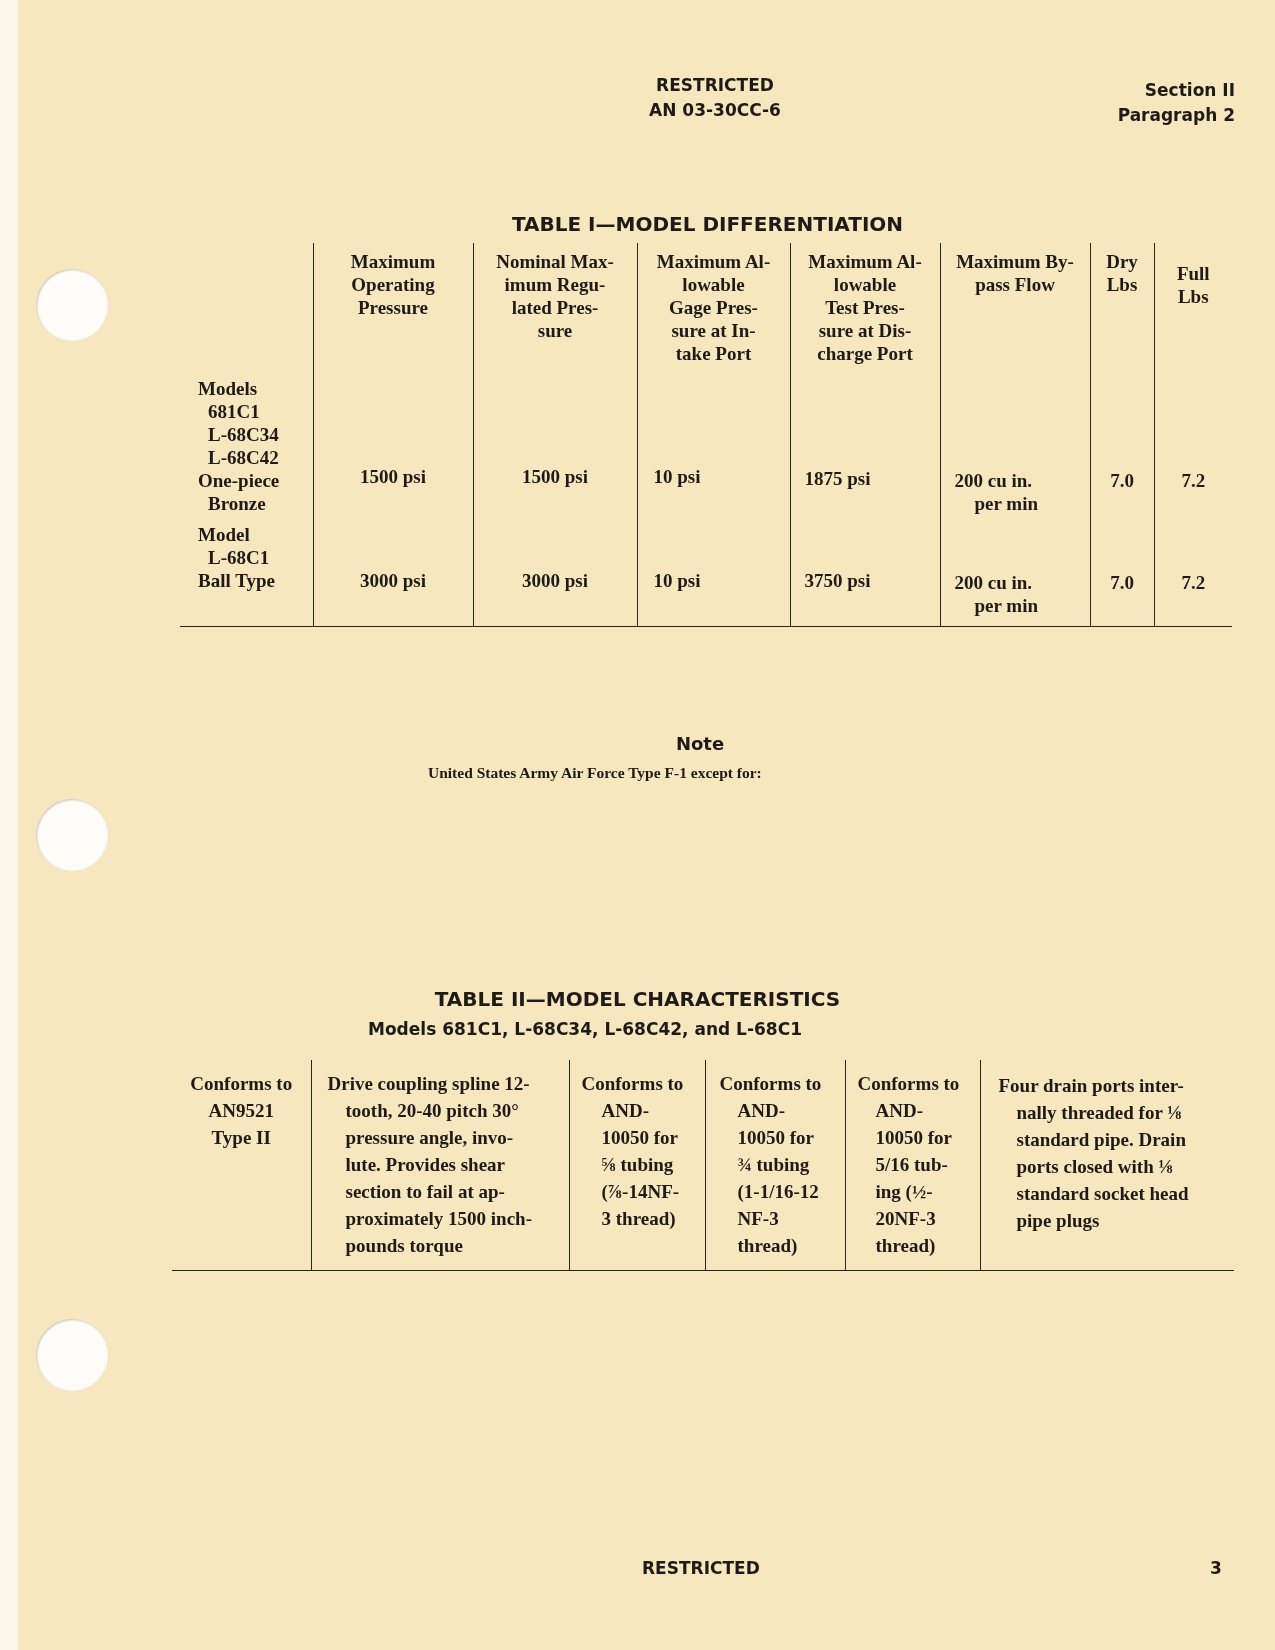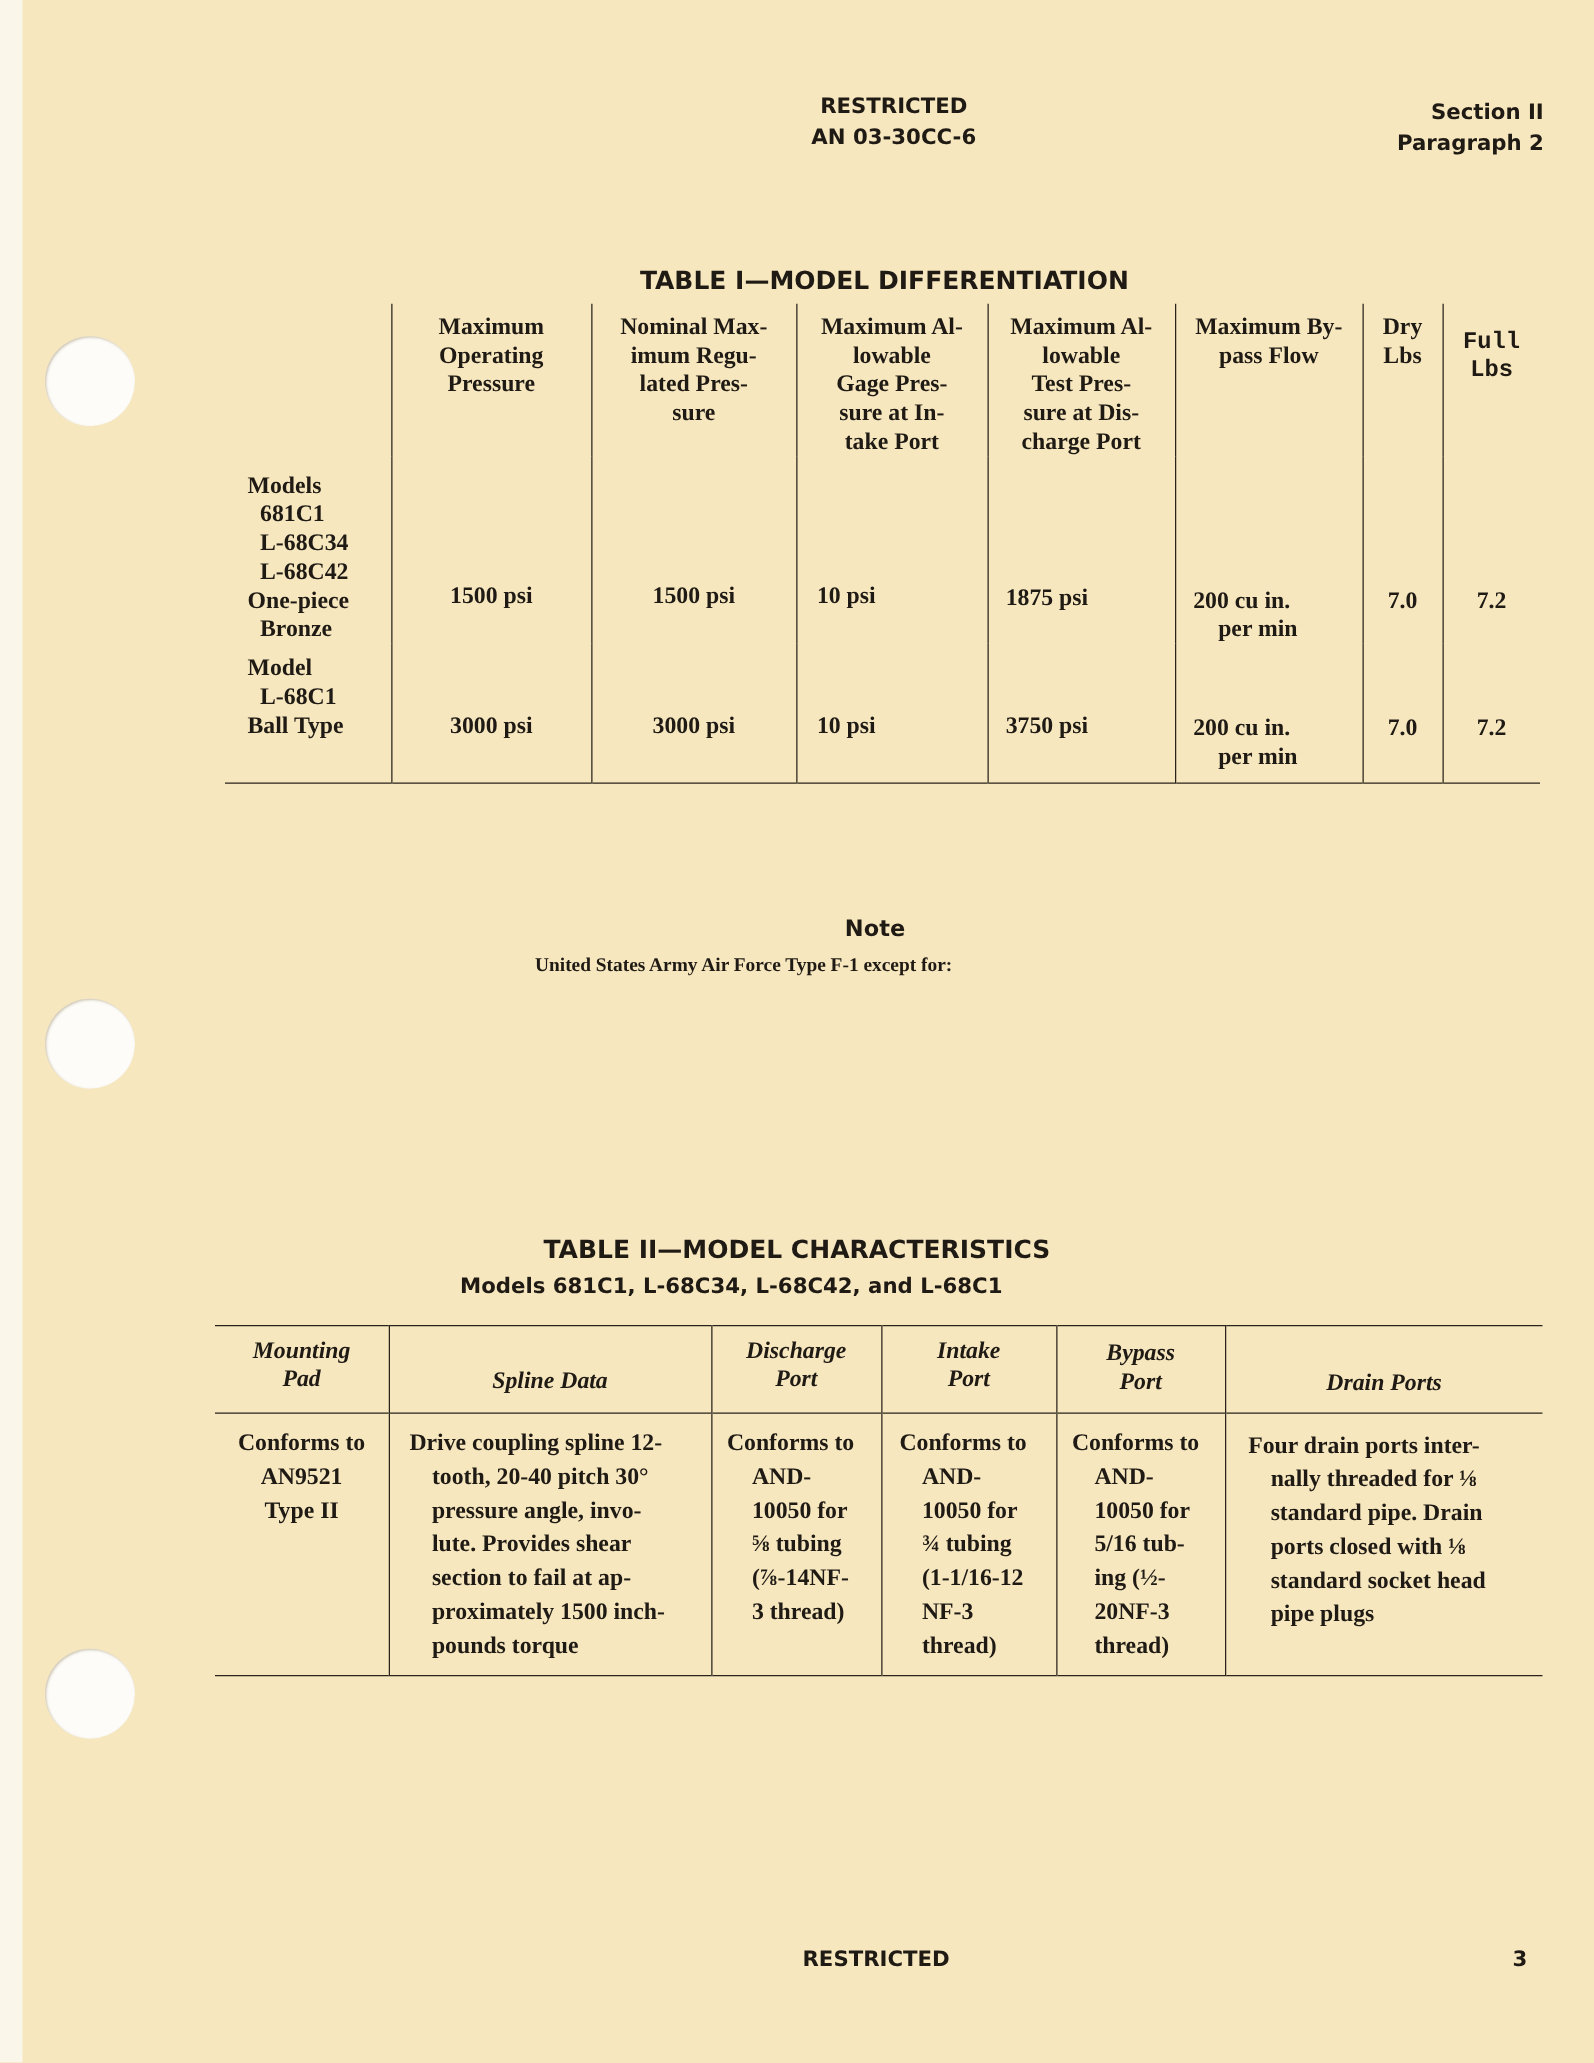--- a/index.html
+++ b/index.html
@@ -89,21 +89,21 @@
       <div>charge Port</div>
     </td>
     <td class="bl b c" style="padding-top:7px;">
       <div>Maximum By-</div>
       <div>pass Flow</div>
     </td>
     <td class="bl b c" style="padding-top:7px;">
       <div>Dry</div>
       <div>Lbs</div>
     </td>
-    <td class="bl b c" style="padding-top:19px;font-family:Liberation Mono, monospace;">
+    <td class="bl b c" style="padding-top:19px;">
       <div>Full</div>
       <div>Lbs</div>
     </td>
   </tr>
   <tr style="height:100px;">
     <td class="b" style="padding-left:18px;vertical-align:bottom;">
       <div>Models</div>
       <div style="padding-left:10px">681C1</div>
       <div style="padding-left:10px">L-68C34</div>
       <div style="padding-left:10px">L-68C42</div>
@@ -152,40 +152,20 @@
 <table style="left:172px;top:1060px;width:1062px;">
   <colgroup>
     <col style="width:139px">
       <col style="width:258px">
       <col style="width:136px">
     <col style="width:140px">
       <col style="width:135px">
       <col style="width:254px">
   </colgroup>
   <tbody>
-      <tr class="bt bb" style="height:70px;">
-    <td class="c it" style="padding-top:8px;">
-      <div>Mounting</div>
-      <div>Pad</div>
-    </td>
-    <td class="bl c it" style="padding-top:32px;">Spline Data</td>
-    <td class="bl c it" style="padding-top:8px;">
-      <div>Discharge</div>
-      <div>Port</div>
-    </td>
-    <td class="bl c it" style="padding-top:8px;">
-      <div>Intake</div>
-      <div>Port</div>
-    </td>
-    <td class="bl c it" style="padding-top:10px;">
-      <div>Bypass</div>
-      <div>Port</div>
-    </td>
-    <td class="bl c it" style="padding-top:34px;">Drain Ports</td>
-  </tr>
   <tr class="bb" style="height:210px;">
     <td class="b c" style="padding-top:10px;line-height:27px;">
       <div>Conforms to</div>
       <div>AN9521</div>
       <div>Type II</div>
     </td>
     <td class="bl b" style="padding:10px 8px 0 16px;line-height:27px;">
       <div>Drive coupling spline 12-</div>
       <div style="padding-left:18px">tooth, 20-40 pitch 30°</div>
       <div style="padding-left:18px">pressure angle, invo-</div>

